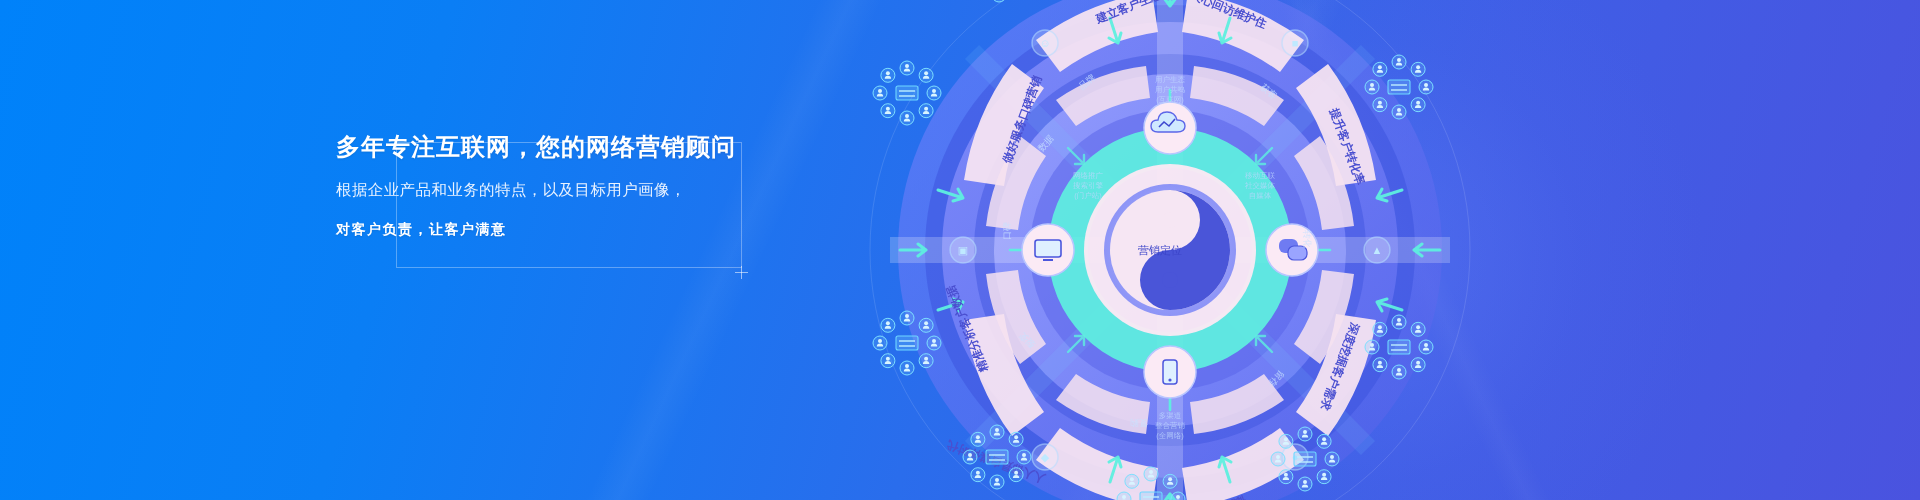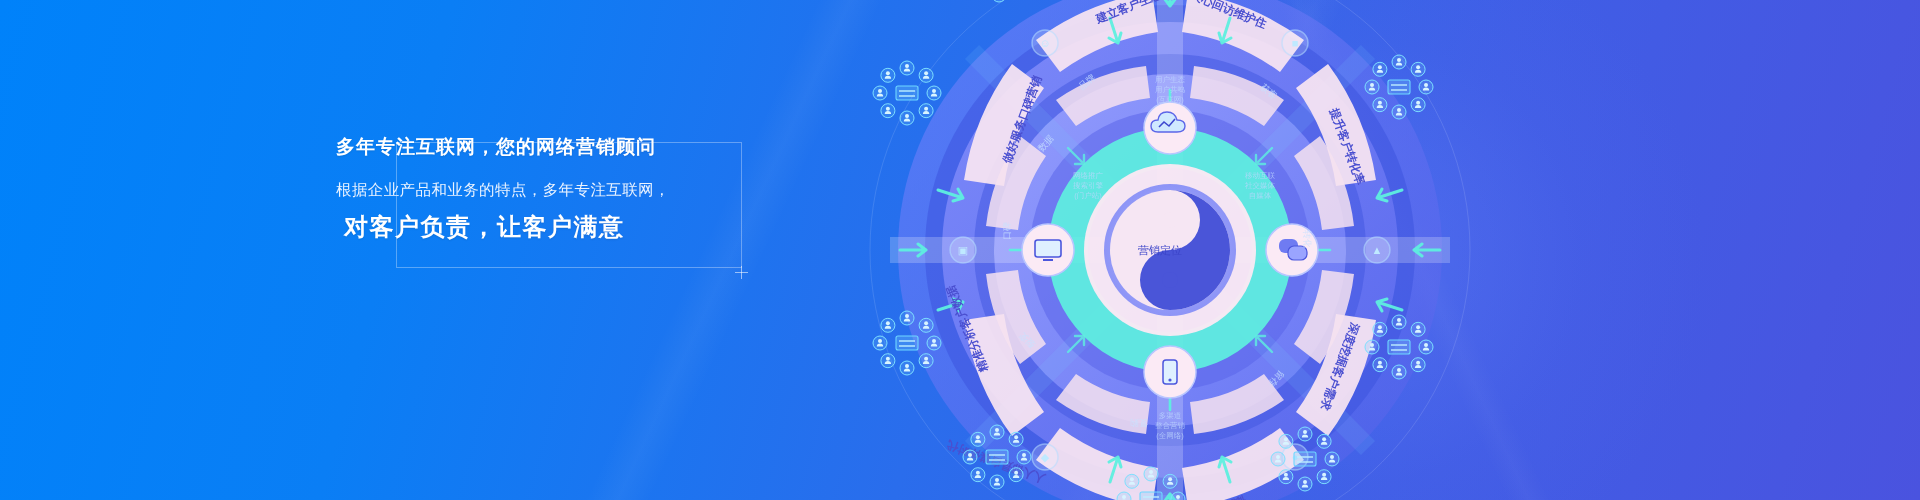--- a/index.html
+++ b/index.html
@@ -23,34 +23,33 @@
     pointer-events:none;}
 
   
   .text-block{
     position:absolute;left:396px;top:142px;width:346px;height:126px;
     border:1px solid rgba(255,255,255,0.32);
     box-sizing:border-box;
   }
   .text-inner{position:absolute;left:336px;top:130px;width:430px;}
   .headline{
-    font-size:19px;font-weight:bold;color:#ffffff;letter-spacing:1px;
+    font-size:24px;font-weight:bold;color:#ffffff;letter-spacing:1px;
     line-height:34px;margin:0 0 14px 0;white-space:nowrap;
     text-shadow:0 1px 2px rgba(0,0,0,0.10);
   }
   .sub{
     font-size:15.5px;color:#eaf3ff;line-height:23px;margin:0 0 15px 0;
     font-weight:400;letter-spacing:0.4px;
   }
   .sub div{white-space:nowrap;}
   .slogan{
-    font-size:24px;font-weight:bold;color:#ffffff;letter-spacing:1.5px;
-    line-height:26px;margin:8px;white-space:nowrap;
+    font-size:14px;font-weight:bold;color:#ffffff;letter-spacing:1.5px;
+    line-height:26px;margin:0;white-space:nowrap;
     text-shadow:0 1px 2px rgba(0,0,0,0.10);
-    font-family:Liberation Mono, monospace;
   }
   .corner-mark{position:absolute;left:735px;top:266px;width:13px;height:13px;pointer-events:none;}
   .corner-mark:before,.corner-mark:after{content:"";position:absolute;background:rgba(255,255,255,0.55);}
   .corner-mark:before{left:0;top:6px;width:13px;height:1px;}
   .corner-mark:after{left:6px;top:0;width:1px;height:13px;}
 
   
   .diagram{position:absolute;left:860px;top:-60px;width:620px;height:620px;}
   .diagram svg{display:block;}
   .sat{position:absolute;width:78px;height:70px;}
@@ -685,18 +684,18 @@
         </svg>
       </div>
   </div>
 
   <div class="text-block"></div>
   <div class="corner-mark"></div>
 
   <div class="text-inner">
     <h1 class="headline">多年专注互联网，您的网络营销顾问</h1>
     <div class="sub">
-      <div>根据企业产品和业务的特点，多年专注互联网，</div>
+      <div>根据企业产品和业务的特点，以及目标用户画像，</div>
     </div>
     <div class="slogan">对客户负责，让客户满意</div>
   </div>
 
 </div>
 
 </body></html>

